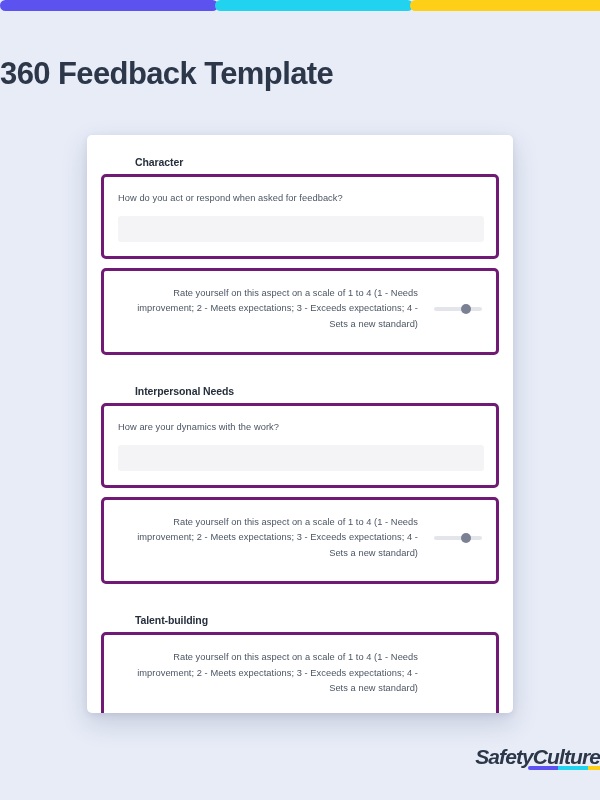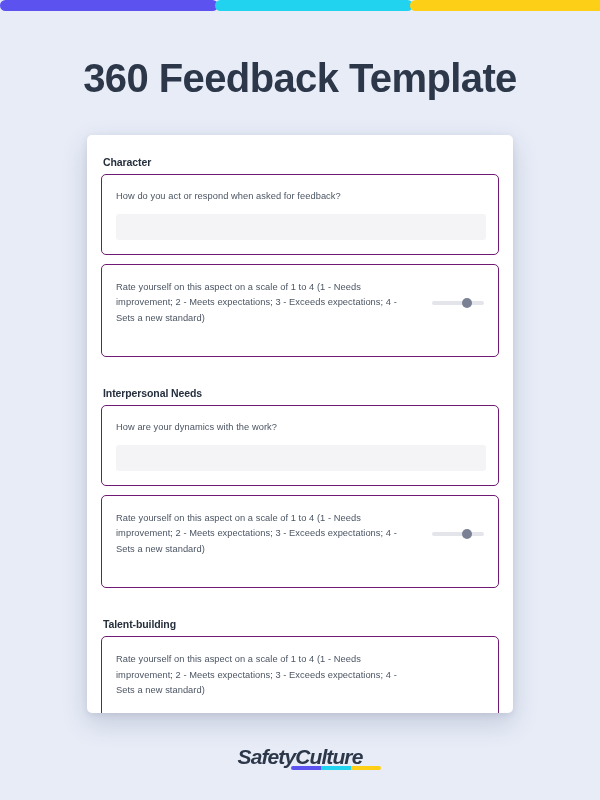--- a/index.html
+++ b/index.html
@@ -32,22 +32,21 @@
   .topbar .seg-purple { width: 218px; background: #5b52f0; }
   .topbar .seg-cyan   { width: 198px; background: #22d3ef; }
   .topbar .seg-yellow { width: 190px; background: #fdd017; border-radius: 6px 0 0 6px; }
 
   
   .page-title {
     position: absolute;
     top: 56px;
     left: 0;
     width: 600px;
-    text-align: center;
-    font-size: 40px;
+    font-size: 31px;
     font-weight: bold;
     letter-spacing: -0.6px;
     color: #2c3749;
   }
 
   
   .template-card {
     position: absolute;
     left: 87px;
     top: 135px;
@@ -62,25 +61,26 @@
 
   
   .section-heading {
     font-size: 10.5px;
     font-weight: bold;
     color: #262f3d;
     letter-spacing: -0.1px;
     padding: 16px 2px 0 2px;
     height: 39px;
     line-height: 22px;
+    margin-left: 32px;
   }
 
   
   .q-card {
-    border: 1px solid #701a75;
+    border: 3px solid #701a75;
     border-radius: 5px;
     background: #fff;
     margin-bottom: 9px;
     padding: 14px 12px 14px 14px;
   }
 
   .q-card.q-text { min-height: 68px; }
 
   .q-label {
     font-size: 9.3px;
@@ -97,22 +97,23 @@
     border: none;
     width: 100%;
     display: block;
   }
 
   
   .q-card.q-rating {
     display: flex;
     align-items: center;
     gap: 16px;
-    padding: 15px 14px 30px 14px;
+    padding: 15px 14px 20px 14px;
     min-height: 66px;
+    text-align: right;
   }
   .q-rating .q-label {
     flex: 0 0 300px;
     max-width: 300px;
   }
 
   .slider {
     position: relative;
     flex: 1 1 auto;
     height: 14px;
@@ -136,21 +137,21 @@
     border-radius: 50%;
     background: #7b8194;
   }
 
   
   .footer-logo {
     position: absolute;
     left: 0;
     top: 745px;
     width: 600px;
-    text-align: center;
+    text-align: right;
   }
   .logo-wrap {
     display: inline-block;
     position: relative;
   }
   .logo-text {
     font-size: 21px;
     font-weight: bold;
     font-style: italic;
     letter-spacing: -0.9px;

